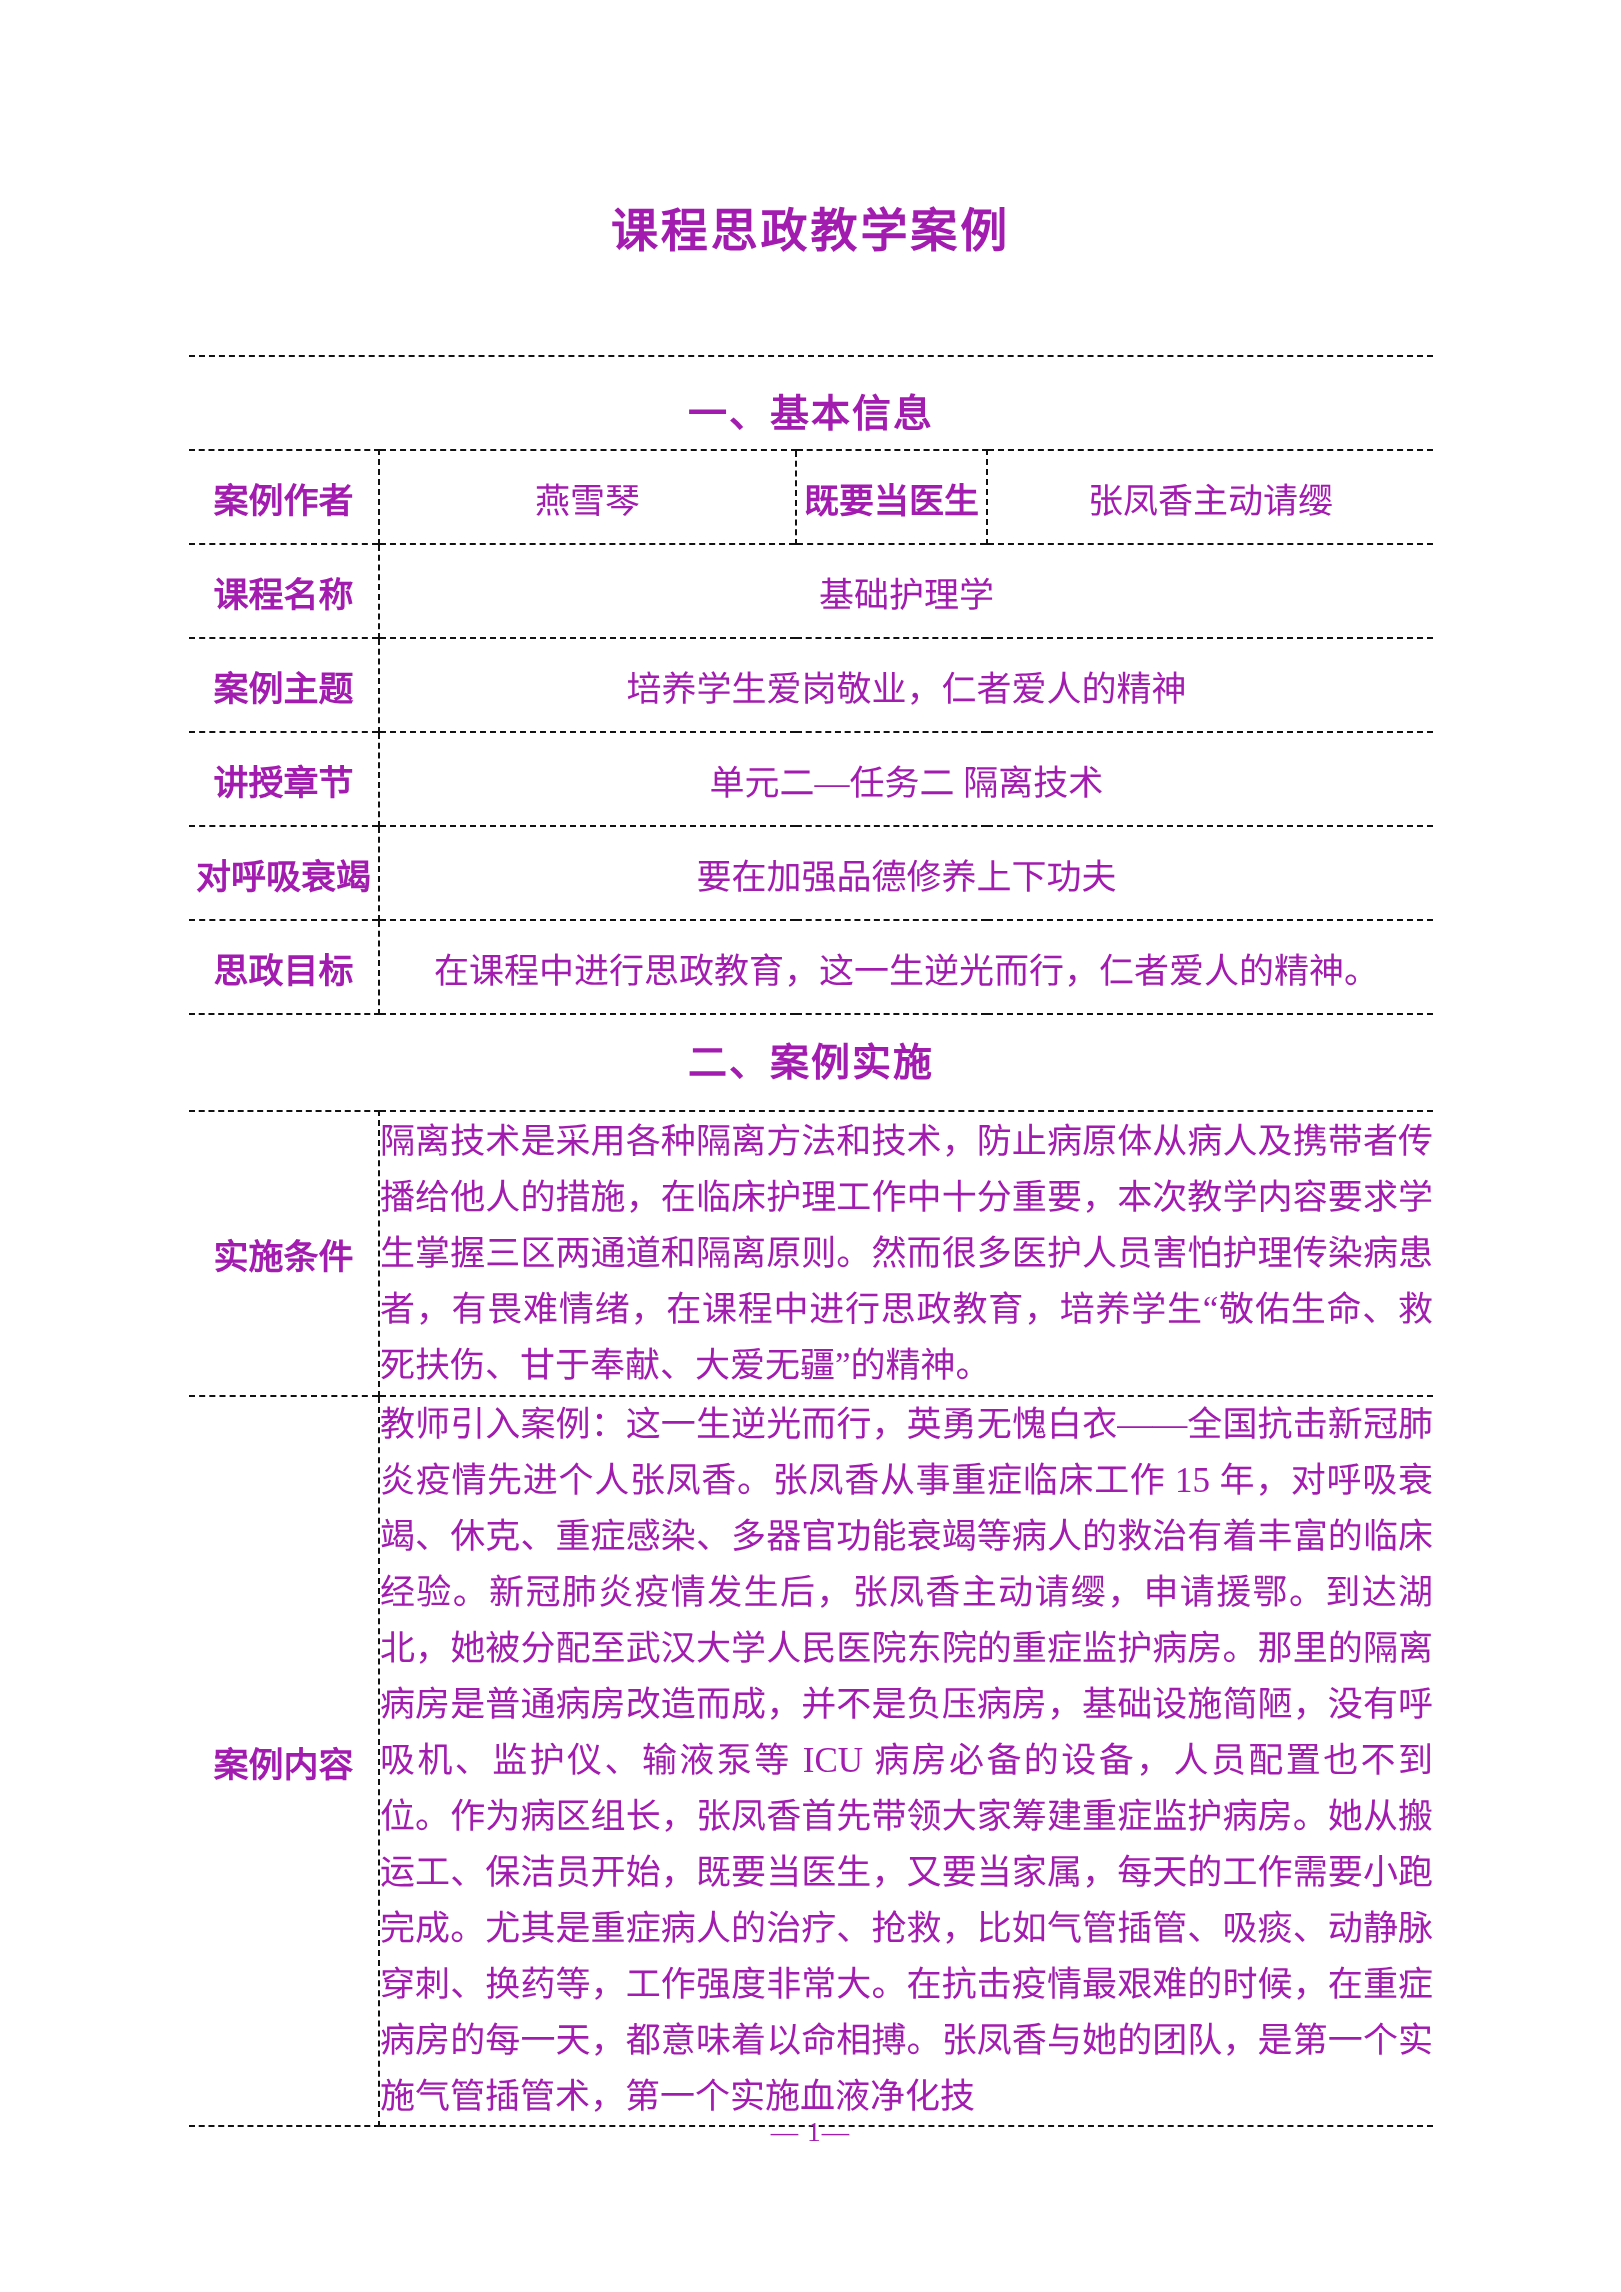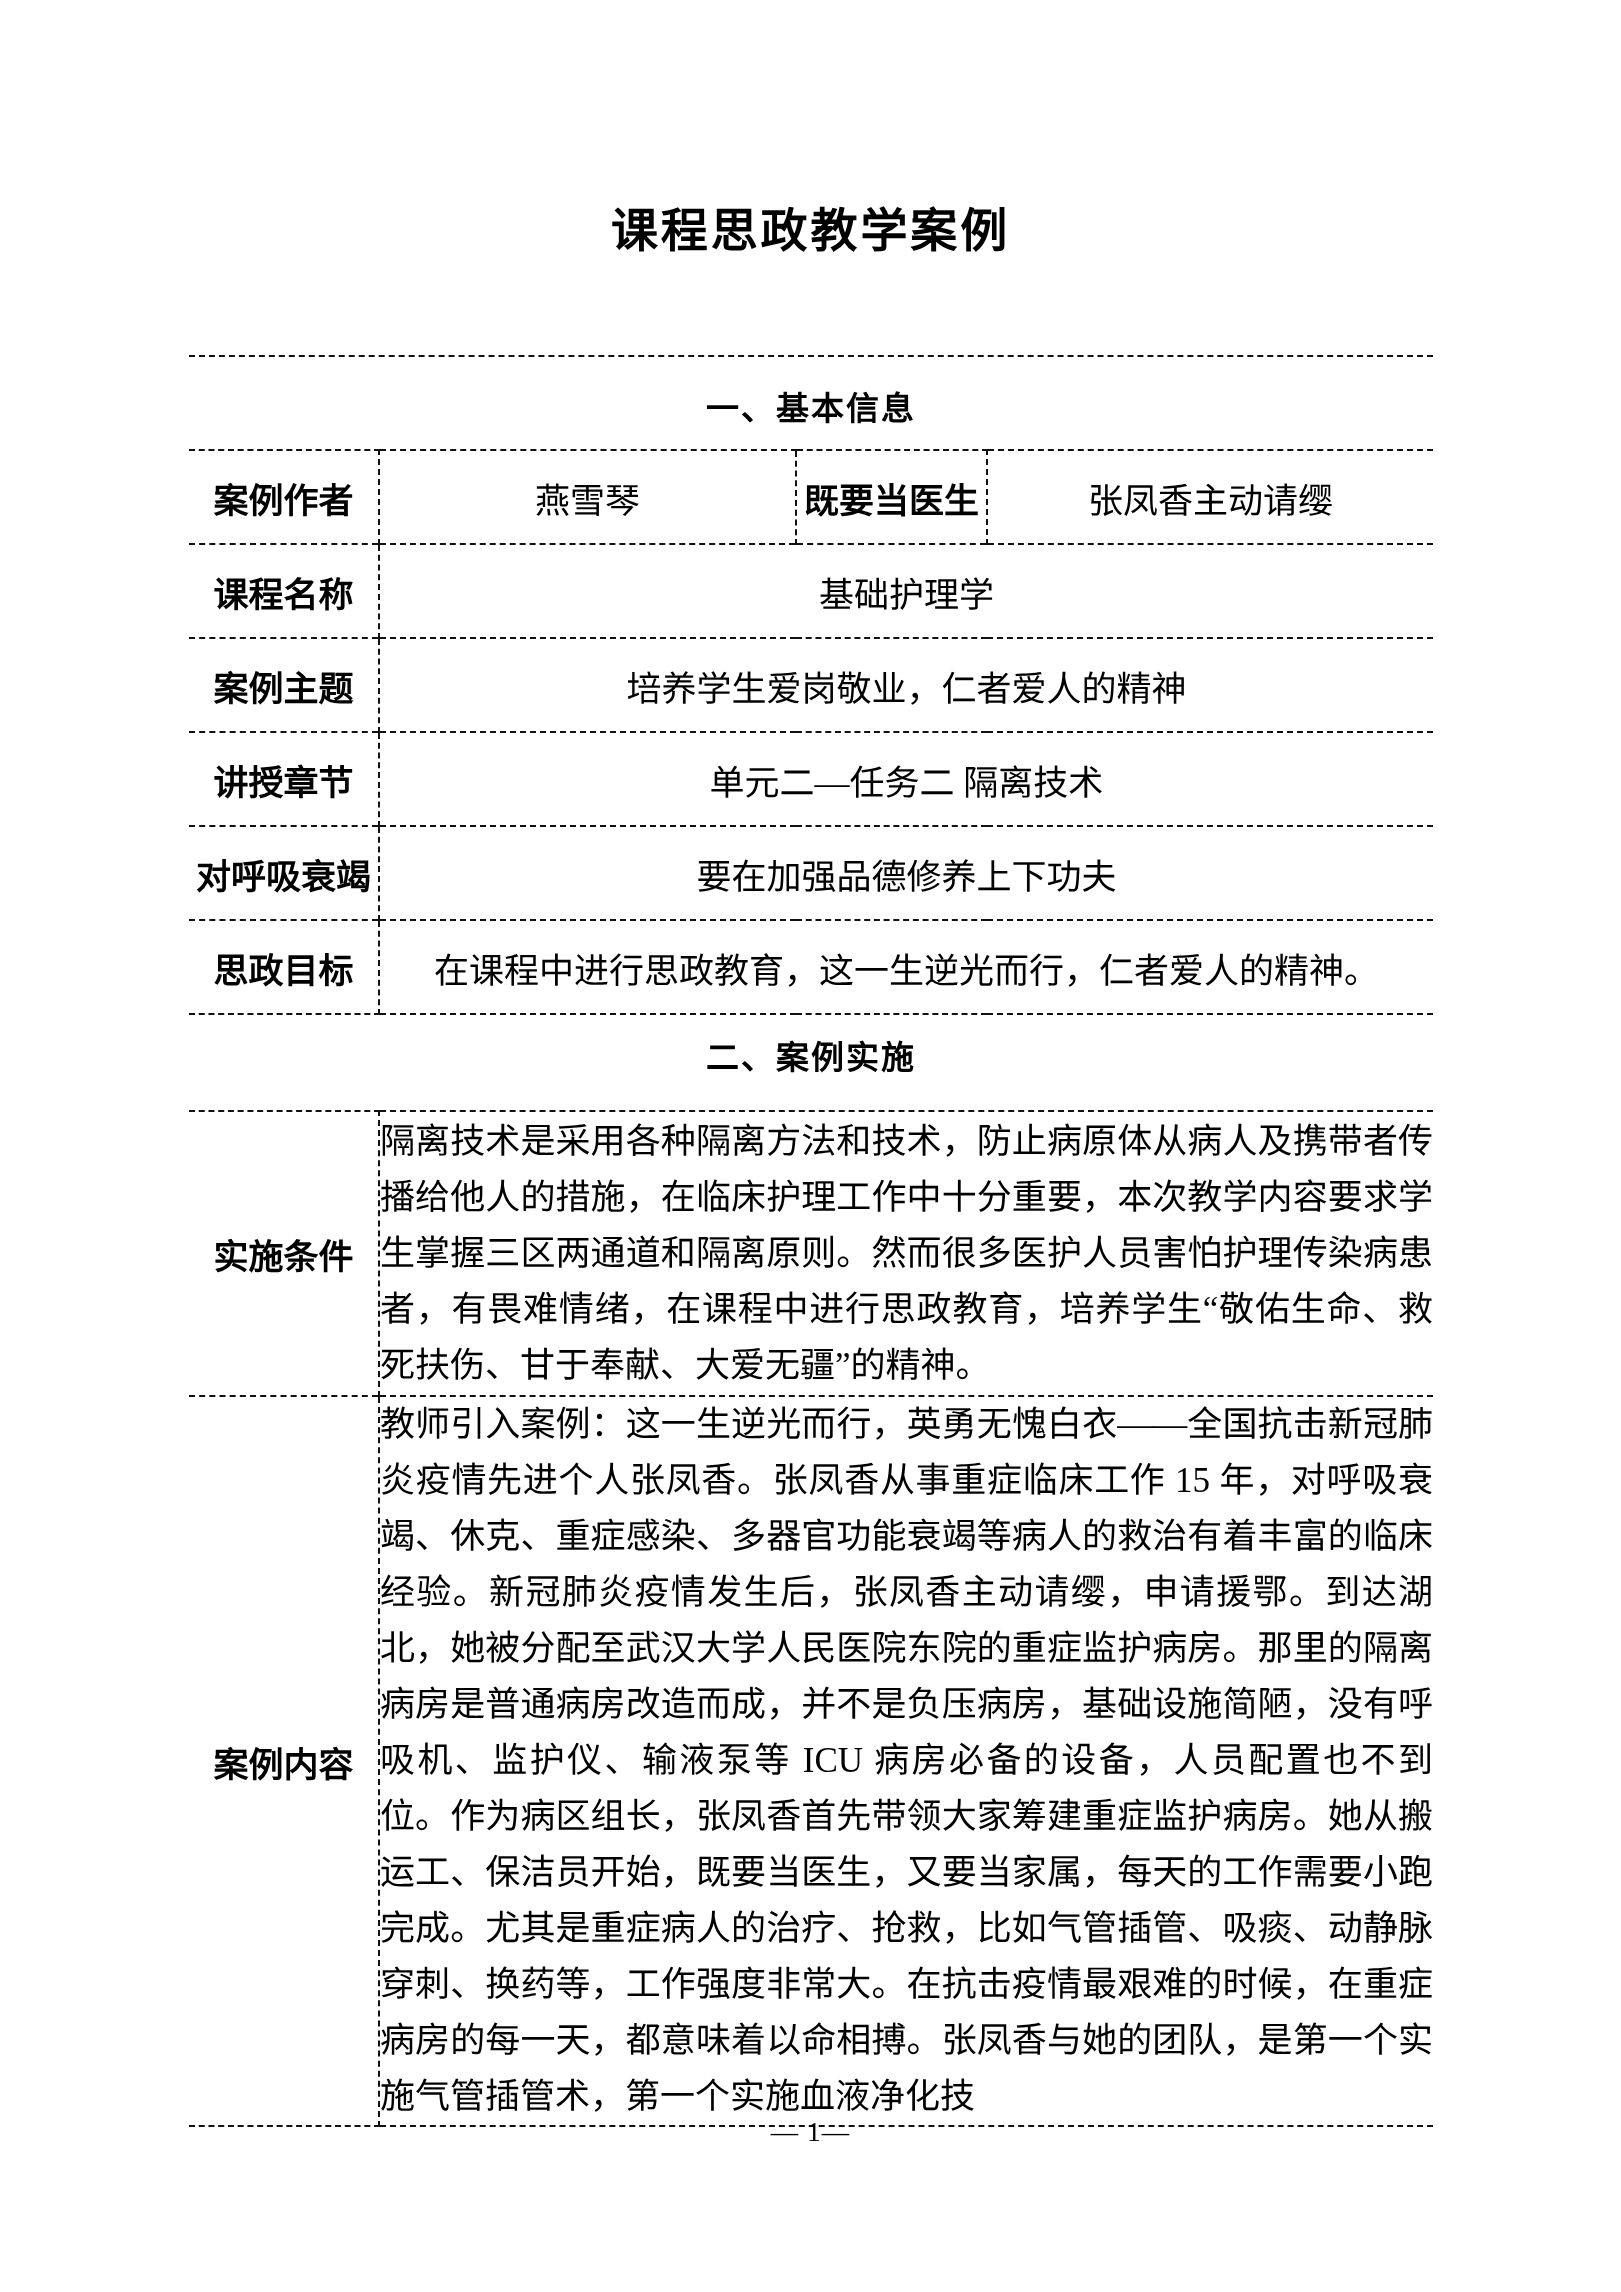--- a/index.html
+++ b/index.html
@@ -1,21 +1,21 @@
 <!DOCTYPE html>
 <html lang="zh-CN"><head>
 <meta charset="utf-8">
 <style>
   html, body { margin: 0; padding: 0; background: #ffffff; }
   .page {
     position: relative;
     width: 1621px;
     height: 2293px;
     background: #ffffff;
-    color: #000000;
+    color: #a21caf;
     font-family: "Liberation Serif", "DejaVu Serif", serif;
     overflow: hidden;
   }
   .doc-title {
     position: absolute;
     top: 192px; left: 0; right: 0;
     margin: 0;
     text-align: center;
     font-family: "Liberation Sans", "DejaVu Sans", sans-serif;
     font-size: 47px;
@@ -30,21 +30,21 @@
     height: 0;
     border-top: 2px dashed #111111;
   }
   .section-heading {
     position: absolute;
     left: 189px;
     width: 1244px;
     margin: 0;
     text-align: center;
     font-family: Liberation Mono, monospace;
-    font-size: 33px;
+    font-size: 39px;
     font-weight: 700;
     letter-spacing: 2px;
   }
   .heading-basic { top: 382px; }
   .heading-impl  { top: 1031px; }
   table.doc-table {
     position: absolute;
     left: 189px;
     width: 1244px;
     border-collapse: collapse;

